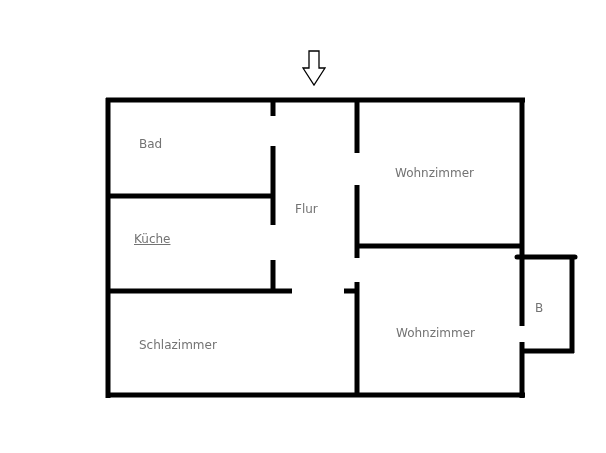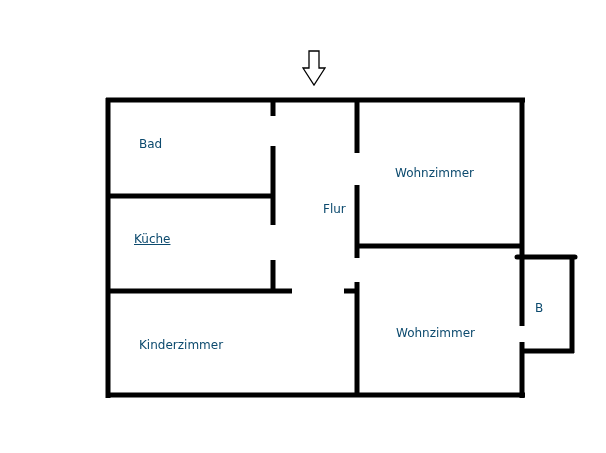--- a/index.html
+++ b/index.html
@@ -1,19 +1,19 @@
 <!DOCTYPE html>
 <html><head>
 <meta charset="utf-8">
 <style>
   html, body { margin: 0; padding: 0; background: #ffffff; }
   body { width: 606px; height: 453px; position: relative; overflow: hidden;
          font-family: "DejaVu Sans", "Liberation Sans", sans-serif; }
   #plan { position: absolute; left: 0; top: 0; }
-  .label { position: absolute; font-size: 12px; color: #0c4a6e; white-space: nowrap;
+  .label { position: absolute; font-size: 12px; color: #737373; white-space: nowrap;
            font-family: "DejaVu Sans", sans-serif; }
 </style>
 </head>
 <body>
 
 <svg id="plan" width="606" height="453" viewBox="0 0 606 453">
 
   <g>
     <path d="M309,51 L319,51 L319,68 L325,68 L314,85 L303,68 L309,68 Z" fill="#ffffff" stroke="#000000" stroke-width="1.3"></path>
   </g>
@@ -41,17 +41,17 @@
     <line x1="357" y1="246" x2="523" y2="246"></line>
 
     <line x1="517" y1="257" x2="575" y2="257" stroke-linecap="round"></line>
     <line x1="572" y1="257" x2="572" y2="353"></line>
     <line x1="522" y1="351" x2="574" y2="351"></line>
   </g>
 </svg>
 
 <span class="label" style="left:139px; top:137px;">Bad</span>
 <span class="label" style="left:134px; top:232px;text-decoration:underline;">Küche</span>
-<span class="label" style="left:295px; top:202px;margin-left:28px;">Flur</span>
+<span class="label" style="left:295px; top:202px;">Flur</span>
 <span class="label" style="left:395px; top:166px;">Wohnzimmer</span>
-<span class="label" style="left:139px; top:338px;">Kinderzimmer</span>
+<span class="label" style="left:139px; top:338px;">Schlazimmer</span>
 <span class="label" style="left:396px; top:314px;margin-top:12px;">Wohnzimmer</span>
 <span class="label" style="left:535px; top:301px;">B</span>
 
 </body></html>

